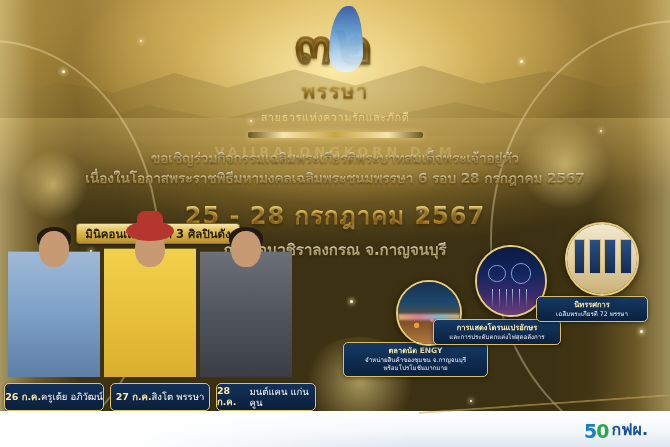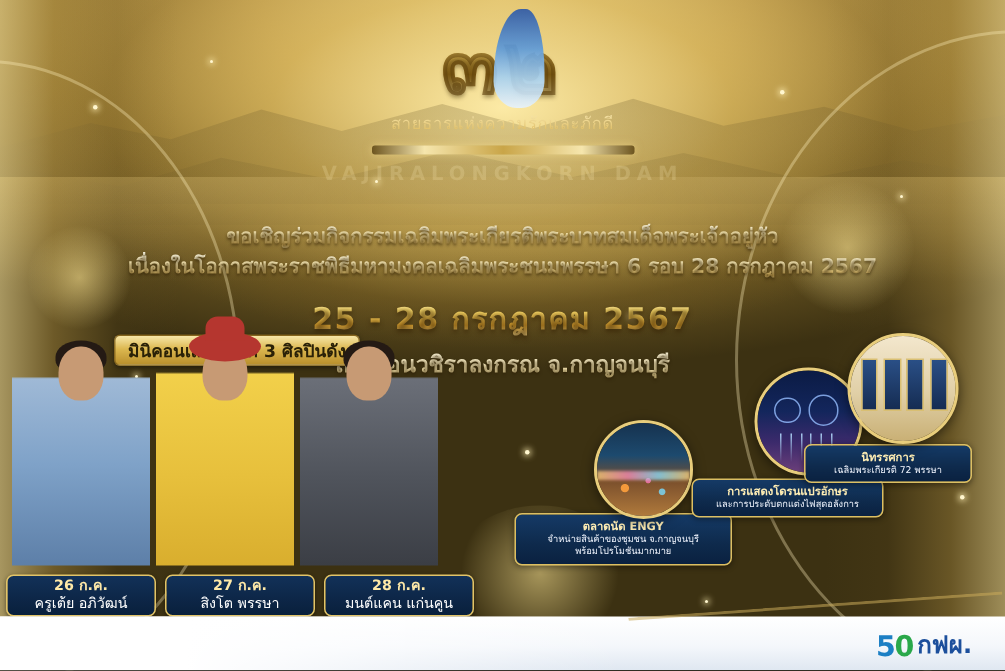--- a/index.html
+++ b/index.html
@@ -81,21 +81,21 @@
 
   
   #headline { position: absolute; left: 0; right: 0; top: 148px; text-align: center; }
   .hl-line {
     font-size: 13.5px; font-weight: bold; line-height: 1.5;
     background: linear-gradient(180deg, #fffbe8 0%, #f3e1a6 40%, #d6b25c 75%, #f7ecc4 100%);
     -webkit-background-clip: text; background-clip: text; color: transparent;
     text-shadow: 0 1px 2px rgba(40,25,0,.55);
   }
   .hl-date {
-    margin-top: 7px; font-size: 20px; font-weight: bold; letter-spacing: 1px;
+    margin-top: 7px; font-size: 24px; font-weight: bold; letter-spacing: 1px;
     background: linear-gradient(180deg, #fff9dd 0%, #f5d667 35%, #c8932a 65%, #fae9ad 100%);
     -webkit-background-clip: text; background-clip: text; color: transparent;
     text-shadow: 0 2px 3px rgba(50,30,0,.55);
   }
   .hl-place {
     margin-top: 3px; font-size: 15px; font-weight: bold;
     background: linear-gradient(180deg, #fffbe8, #e8cf84);
     -webkit-background-clip: text; background-clip: text; color: transparent;
     text-shadow: 0 1px 2px rgba(40,25,0,.5);
   }
@@ -130,21 +130,21 @@
     border: 1px solid rgba(120,90,25,.8);
     box-shadow: 0 1px 3px rgba(0,0,0,.4);
   }
   .mini-banner span { font-size: 11.5px; font-weight: bold; color: #2a2107; }
 
   .cards { position: absolute; left: 0; bottom: 0; display: flex; gap: 6px; }
   .card {
     width: 100px; height: 28px; border-radius: 5px;
     background: linear-gradient(180deg, #123158 0%, #0d2647 60%, #09203c 100%);
     border: 1.2px solid #e2c468;
-    display: flex; flex-direction: column; align-items: center; justify-content: center;
+    display: flex; align-items: center; justify-content: center;
     box-shadow: 0 1px 3px rgba(0,0,0,.45);
   }
   .card .d { font-size: 9.5px; font-weight: bold; color: #ffe9a8; line-height: 1.15; }
   .card .n { font-size: 9.5px; font-weight: normal; color: #ffffff; line-height: 1.2; }
 
   
   .feature { position: absolute; }
   .circ {
     border-radius: 50%; border: 2px solid #e8cd7c; overflow: hidden;
     box-shadow: 0 2px 8px rgba(0,0,0,.5);
@@ -225,20 +225,21 @@
   <div class="spark" style="left:350px; top:300px; width:3px; height:3px;"></div>
   <div class="spark" style="left:640px; top:330px; width:3px; height:3px;"></div>
   <div class="spark" style="left:250px; top:120px; width:2px; height:2px;"></div>
   <div class="spark" style="left:470px; top:400px; width:2px; height:2px;"></div>
 
   <div id="emblem">
     <div style="position:relative; display:inline-block;">
       <div class="emblem-flame"></div>
       <div class="emblem-num">๓๒</div>
     </div>
+    <div class="emblem-sub1">พรรษา</div>
     <div class="emblem-sub2">สายธารแห่งความรักและภักดี</div>
     <div class="emblem-bar"></div>
     <div class="watermark">VAJIRALONGKORN DAM</div>
   </div>
 
   <div id="headline">
     <div class="hl-line">ขอเชิญร่วมกิจกรรมเฉลิมพระเกียรติพระบาทสมเด็จพระเจ้าอยู่หัว</div>
     <div class="hl-line">เนื่องในโอกาสพระราชพิธีมหามงคลเฉลิมพระชนมพรรษา 6 รอบ 28 กรกฎาคม 2567</div>
     <div class="hl-date">25 - 28 กรกฎาคม 2567</div>
     <div class="hl-place">ณ เขื่อนวชิราลงกรณ จ.กาญจนบุรี</div>
@@ -285,21 +286,21 @@
     <div class="circ" style="width:66px; height:66px; position:relative; margin:0 auto;">
       <div class="art-market"></div>
     </div>
     <div class="cap" style="width:145px; margin-top:-4px; margin-left:-27px;">
       <div class="l1">ตลาดนัด ENGY</div>
       <div class="l2">จำหน่ายสินค้าของชุมชน จ.กาญจนบุรี</div>
       <div class="l3">พร้อมโปรโมชันมากมาย</div>
     </div>
   </div>
 
-  <div class="feature" style="left:489px; top:245px;">
+  <div class="feature" style="left:461px; top:245px;">
     <div class="circ" style="width:72px; height:72px; position:relative; margin:0 auto;">
       <div class="art-drone">
         <div class="ring" style="left:16%; top:26%; width:26%; height:26%;"></div>
         <div class="ring" style="left:50%; top:24%; width:30%; height:30%;"></div>
         <div class="beam" style="left:22%;"></div>
         <div class="beam" style="left:32%;"></div>
         <div class="beam" style="left:42%;"></div>
         <div class="beam" style="left:52%;"></div>
         <div class="beam" style="left:62%;"></div>
         <div class="beam" style="left:72%;"></div>

